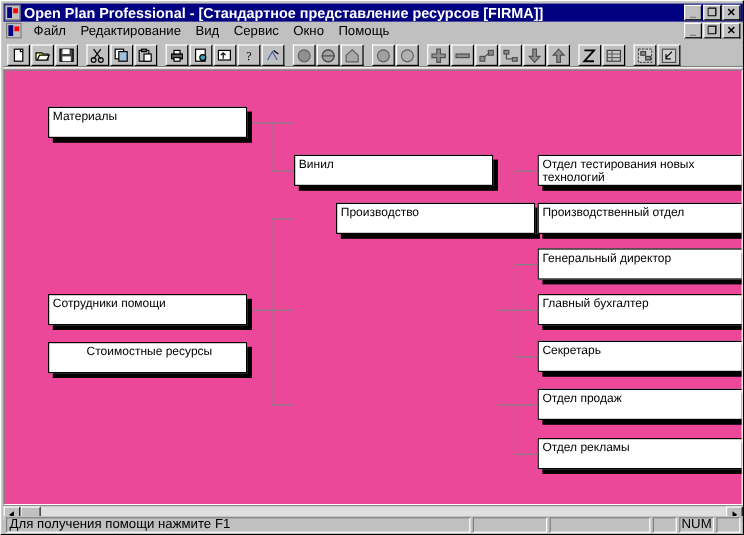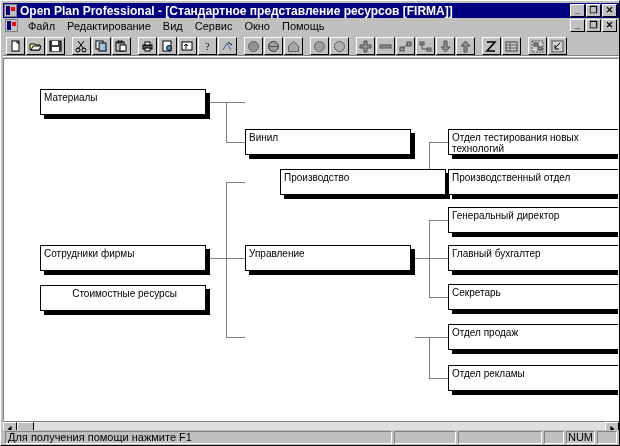--- a/index.html
+++ b/index.html
@@ -46,21 +46,21 @@
       border-top:1px solid #fff;border-left:1px solid #fff;
       border-right:1px solid #000;border-bottom:1px solid #000;
       box-sizing:border-box;position:relative;flex:none;
       display:flex;align-items:center;justify-content:center;}
   .tsep{width:6px;flex:none;}
   .tbtn svg{display:block;}
   .tb-under{position:absolute;left:2px;top:54px;width:616px;height:1px;background:#808080;}
   .tb-under2{position:absolute;left:2px;top:55px;width:616px;height:1px;background:#fff;}
 
   
-  .client{position:absolute;left:2px;top:57px;width:616px;height:363px;background:#ffffff;
+  .client{position:absolute;left:2px;top:57px;width:616px;height:363px;background:#ec4899;
       border-top:1px solid #808080;border-left:1px solid #808080;
       border-right:1px solid #fff;border-bottom:1px solid #fff;box-sizing:border-box;overflow:hidden;}
   .canvas{position:absolute;left:0;top:0;width:615px;height:362px;overflow:hidden;}
 
   
   .node{position:absolute;background:#fff;border:1px solid #000;box-sizing:border-box;
       font-size:10px;color:#000;line-height:11px;padding:2px 0 0 3px;}
   .nodewrap{position:absolute;}
   .nodewrap:after{content:"";position:absolute;left:4px;top:4px;width:100%;height:100%;
       background:#000;z-index:0;}
@@ -366,26 +366,21 @@
             <span class="nlabel">Производственный отдел</span>
           </div>
         </div>
         <div class="nodewrap" style="left: 444px; top: 148px; width: 175px; height: 26px;">
           <div class="node">
             <span class="nlabel">Генеральный директор</span>
           </div>
         </div>
         <div class="nodewrap" style="left: 36px; top: 186px; width: 166px; height: 26px;">
           <div class="node">
-            <span class="nlabel">Сотрудники фирмы</span>
-          </div>
-        </div>
-        <div class="nodewrap" style="left: 241px; top: 186px; width: 166px; height: 26px;">
-          <div class="node">
-            <span class="nlabel">Управление</span>
+            <span class="nlabel">Сотрудники помощи</span>
           </div>
         </div>
         <div class="nodewrap" style="left: 444px; top: 186px; width: 175px; height: 26px;">
           <div class="node">
             <span class="nlabel">Главный бухгалтер</span>
           </div>
         </div>
         <div class="nodewrap" style="left: 444px; top: 225px; width: 175px; height: 26px;">
           <div class="node">
             <span class="nlabel">Секретарь</span>

